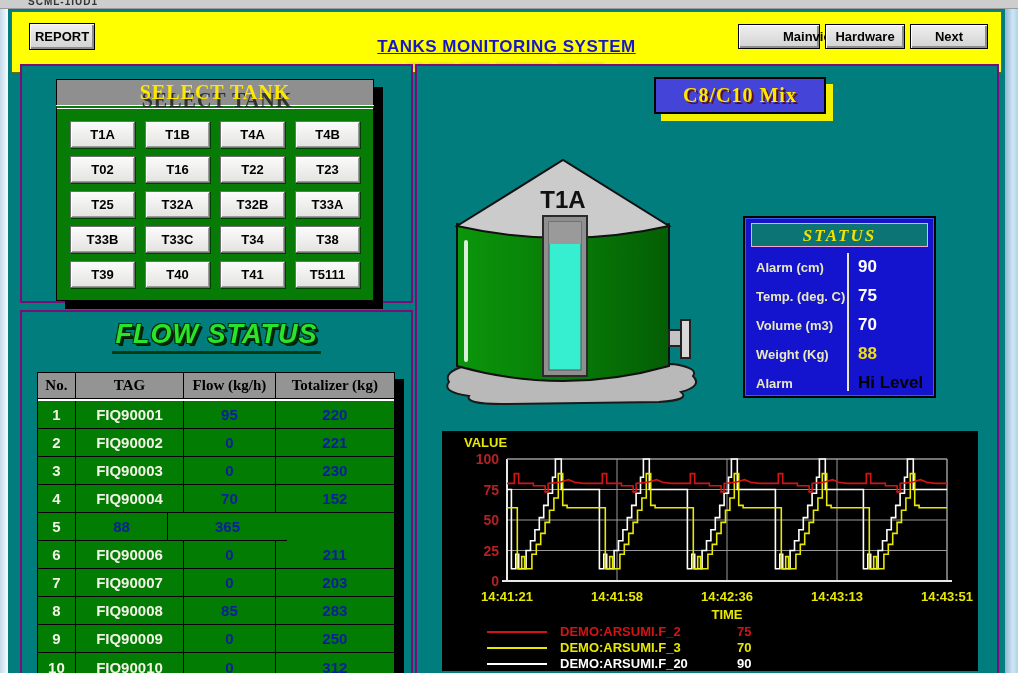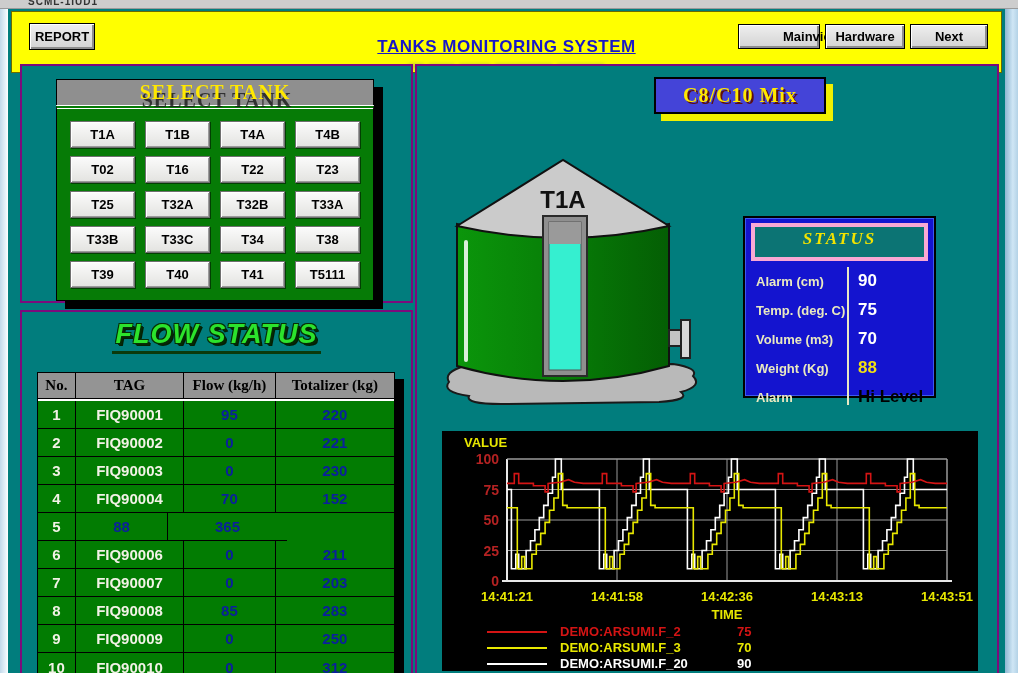--- a/index.html
+++ b/index.html
@@ -64,21 +64,21 @@
   
   .c8-label { position:absolute; left:193px; top:11px; width:172px; height:37px; background:#4444d8; border:2px solid #000;
               box-shadow:7px 7px 0 #f0f000; text-align:center;margin-left:44px; }
   .c8-label span { font:bold 20px "Liberation Serif",serif; color:#ffe800; line-height:33px; letter-spacing:1px;
                    text-shadow:2px 2px 0 #5c0f0f; }
 
   .tank-wrap { position:absolute; left:18px; top:88px; width:292px; height:256px; }
 
   .status-panel { position:absolute; left:326px; top:150px; width:193px; height:182px; background:#1414cf;
                   border:2px solid #000; box-shadow: inset 0 0 0 1px #3c5aef; }
-  .status-header { margin:5px 6px 2px 6px; height:38px; background:#0c7474; border:4px solid #f9a8d4; text-align:center; }
+  .status-header { margin:5px 6px 2px 6px; height:24px; background:#0c7474; border:1px solid #f9a8d4; text-align:center; }
   .status-header span { font:bold italic 17px "Liberation Serif",serif; color:#f2e300; letter-spacing:2px; line-height:24px; }
   .status-rows { position:relative; padding:4px 0 0 0; }
   .status-divider { position:absolute; left:102px; top:4px; width:2px; height:138px; background:#e9e9c4; }
   .status-row { position:relative; height:29px; }
   .status-label { position:absolute; left:11px; top:7px; font:bold 13px "Liberation Sans",sans-serif; color:#e9e9c0; }
   .status-value { position:absolute; left:113px; top:4px; font:bold 17px "Liberation Sans",sans-serif; }
 
   .chart-panel { position:absolute; left:25px; top:365px; width:536px; height:240px; background:#000; }
 
   svg text { font-family:"Liberation Sans",sans-serif; }

